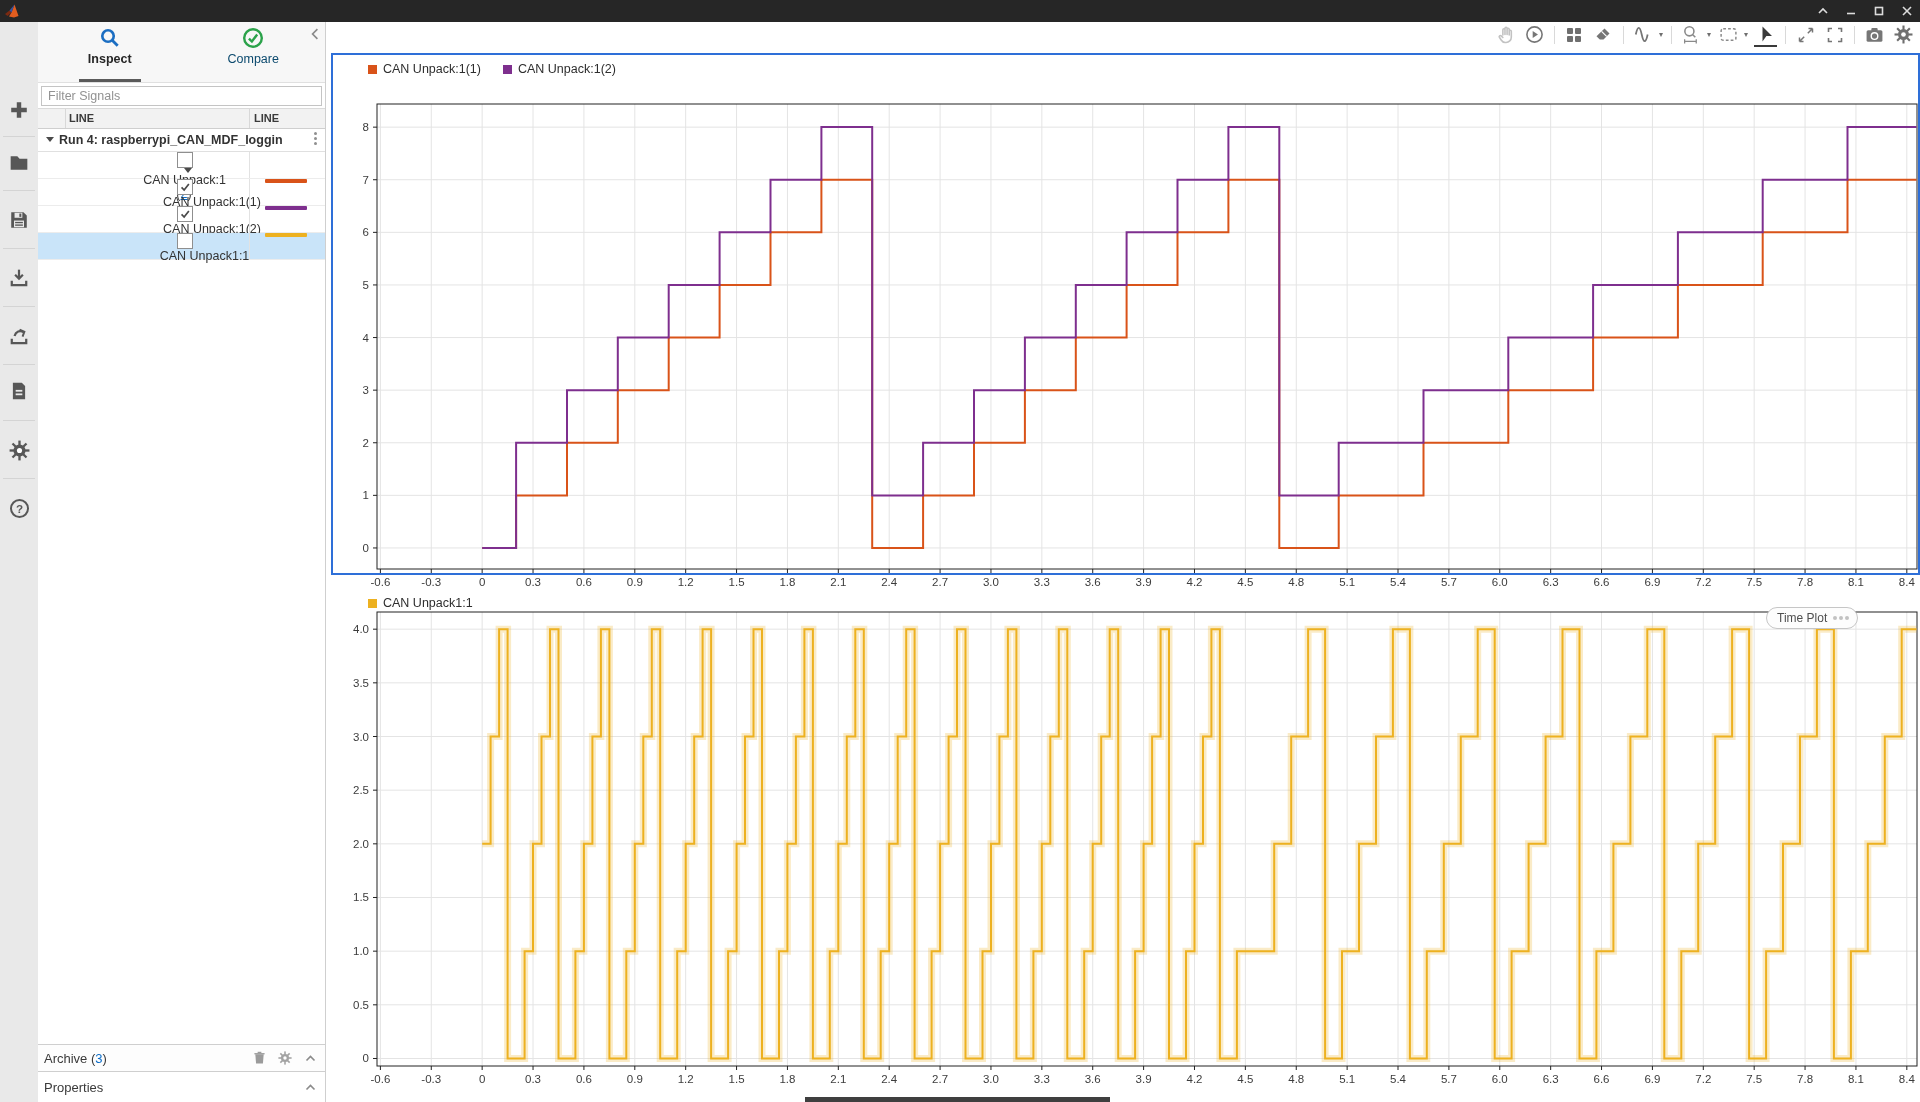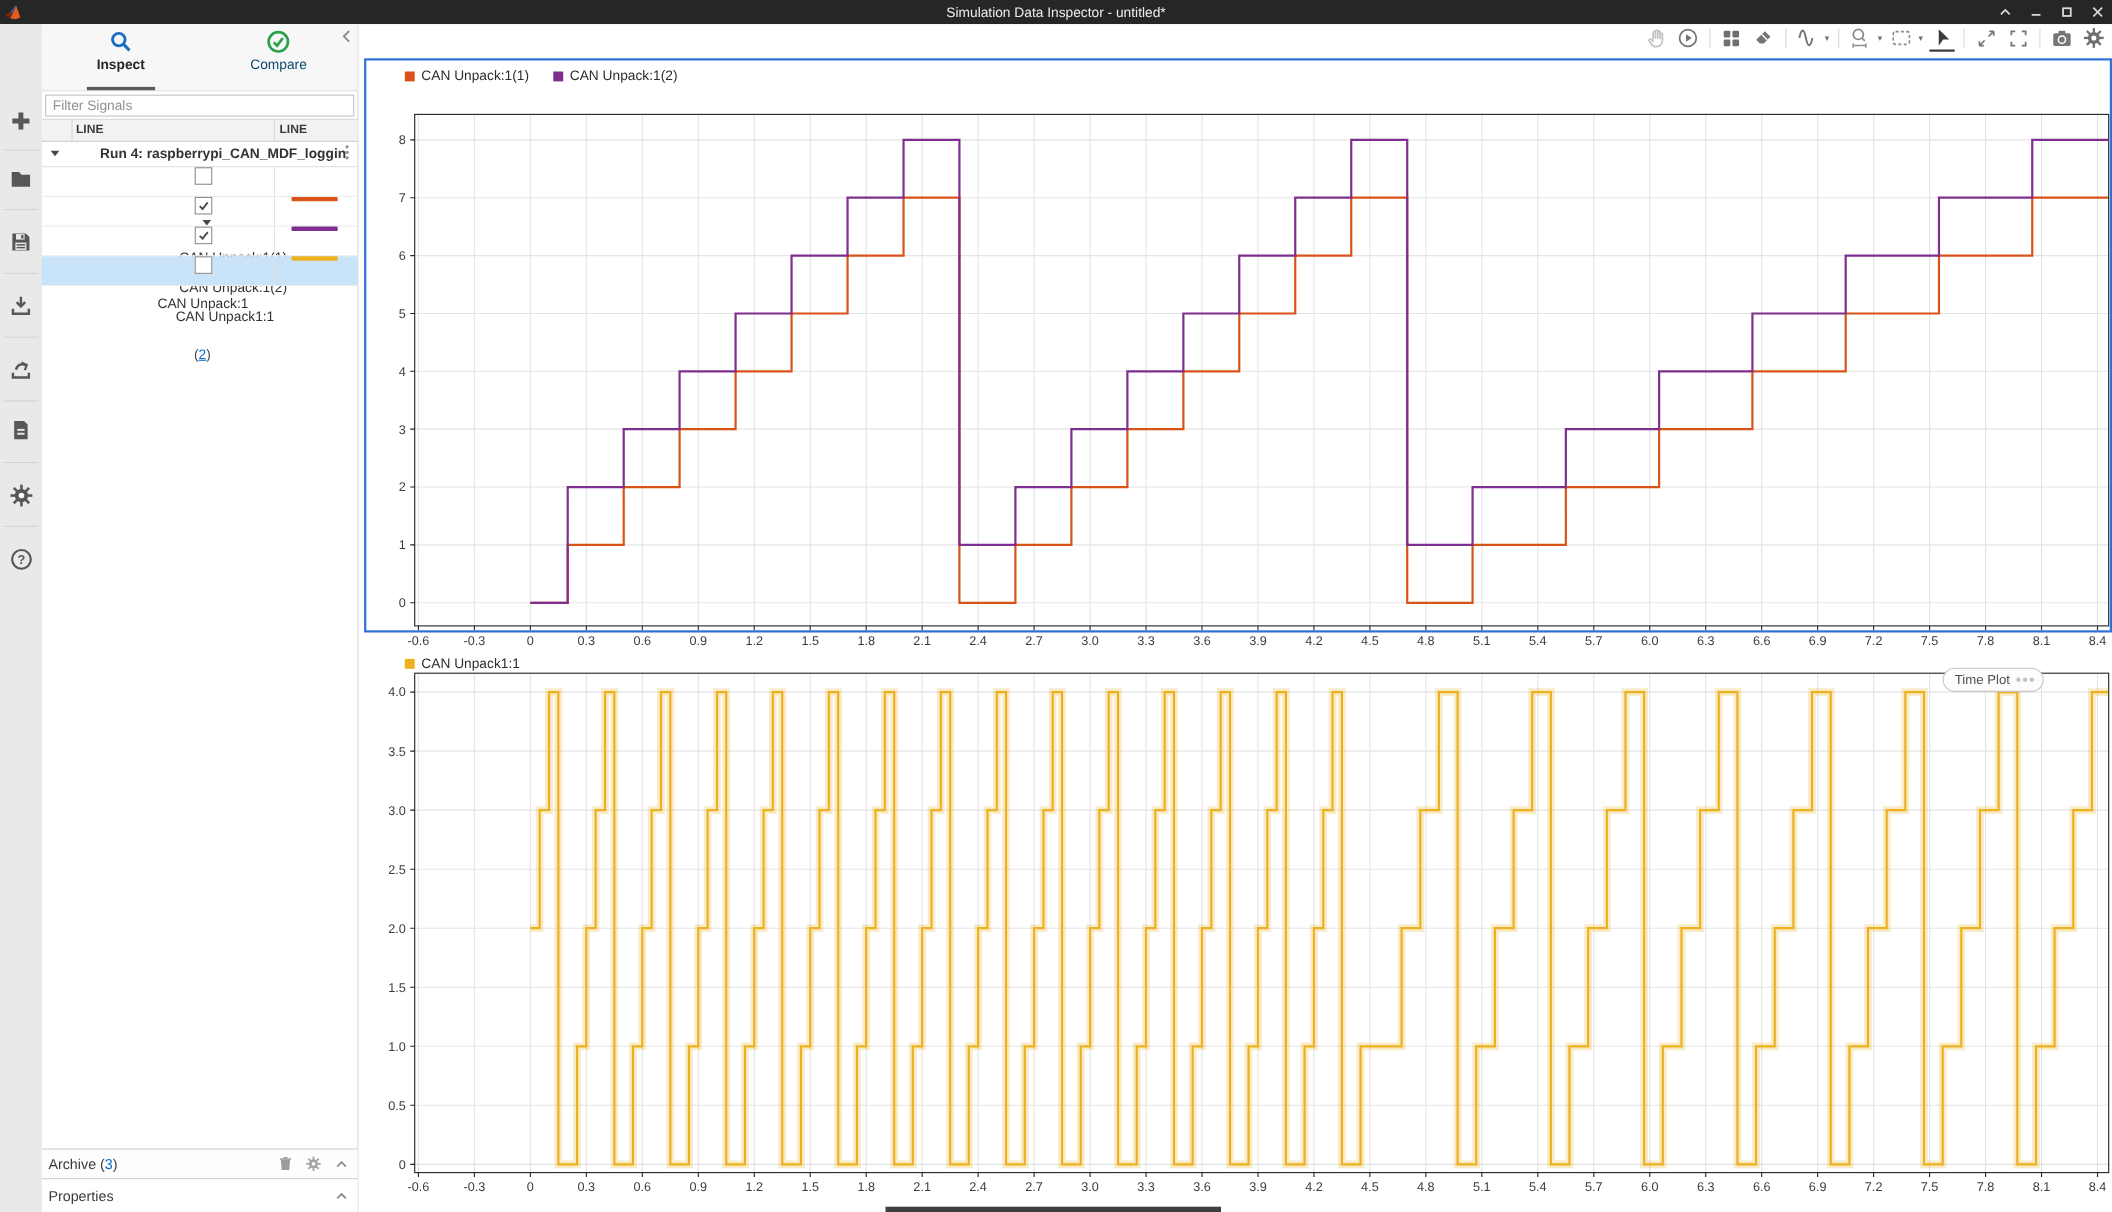--- a/index.html
+++ b/index.html
@@ -27,21 +27,21 @@
   .tab.active .underline{position:absolute;bottom:0;width:62px;height:3px;background:#5a5a5a;}
   .collapse-btn{position:absolute;right:5px;top:4px;color:#8a8a8a;}
   .filter-wrap{position:absolute;left:3px;right:3px;top:64px;}
   .filter-wrap input{width:100%;height:20px;box-sizing:border-box;border:1px solid #c4c4c4;font-size:12.5px;padding:0 6px;color:#333;outline:none;font-family:inherit;}
   .filter-wrap input::placeholder{color:#929292;}
   .thead{position:absolute;left:0;top:86px;width:100%;height:19px;background:#f2f2f2;border-top:1px solid #dadada;border-bottom:1px solid #cfcfcf;font-size:11px;font-weight:bold;color:#3a3a3a;}
   .thead .c1{position:absolute;left:31px;top:3px;}
   .thead .c2{position:absolute;left:216px;top:3px;}
   .thead .vline{position:absolute;top:0;bottom:0;border-left:1px solid #d8d8d8;}
   #rows{position:absolute;left:0;top:106px;width:100%;}
-  .row{position:relative;width:100%;border-bottom:1px solid #ececec;display:flex;align-items:center;font-size:12.5px;color:#333;gap:32px;}
+  .row{position:relative;width:100%;border-bottom:1px solid #ececec;display:flex;align-items:center;font-size:12.5px;color:#333;}
   .row.run{height:23px;font-weight:bold;border-bottom:1px solid #e0e0e0;}
   .row.sig{height:26px;flex-direction:column;}
   .row.selected{background:#c9e4f9;}
   .tri{width:0;height:0;border-left:4px solid transparent;border-right:4px solid transparent;border-top:5px solid #4a4a4a;display:inline-block;}
   .cbx{width:14px;height:14px;border:1px solid #8f8f8f;background:#fff;display:inline-flex;align-items:center;justify-content:center;flex:0 0 auto;}
   .swatch-line{position:absolute;left:227px;width:42px;border-radius:1px;}
   .col-sep{position:absolute;left:211px;top:0;bottom:0;border-left:1px solid #e2e2e2;}
   .kebab{position:absolute;right:8px;top:4px;display:flex;flex-direction:column;gap:2px;}
   .kebab i{width:3px;height:3px;border-radius:50%;background:#8f8f8f;}
   .blue-link{color:#0a6cc8;}
@@ -91,21 +91,20 @@
 </svg>
 
 <div class="abs titlebar">
   <span class="logo">
     <svg width="16" height="16" viewBox="0 0 16 16">
       <polygon points="1,11 5.5,7.5 7.5,9.5 3.5,13" fill="#7c2a12"></polygon>
       <polygon points="7.5,9.5 10.5,1.5 14.5,13 10,14.5 5,13.5" fill="#e25d1f"></polygon>
       <polygon points="5.5,7.5 10.5,1.5 7.5,9.5" fill="#3b53a4"></polygon>
     </svg>
   </span>
-  <span class="win-title">Simulation Data Inspector - untitled*</span>
   <div class="win-controls">
     <span class="win-btn">
         <svg width="12" height="12">
           <polyline points="2,8 6,4 10,8"></polyline>
         </svg>
       </span>
     <span class="win-btn">
         <svg width="12" height="12">
           <line x1="2" y1="8.5" x2="10" y2="8.5"></line>
         </svg>

